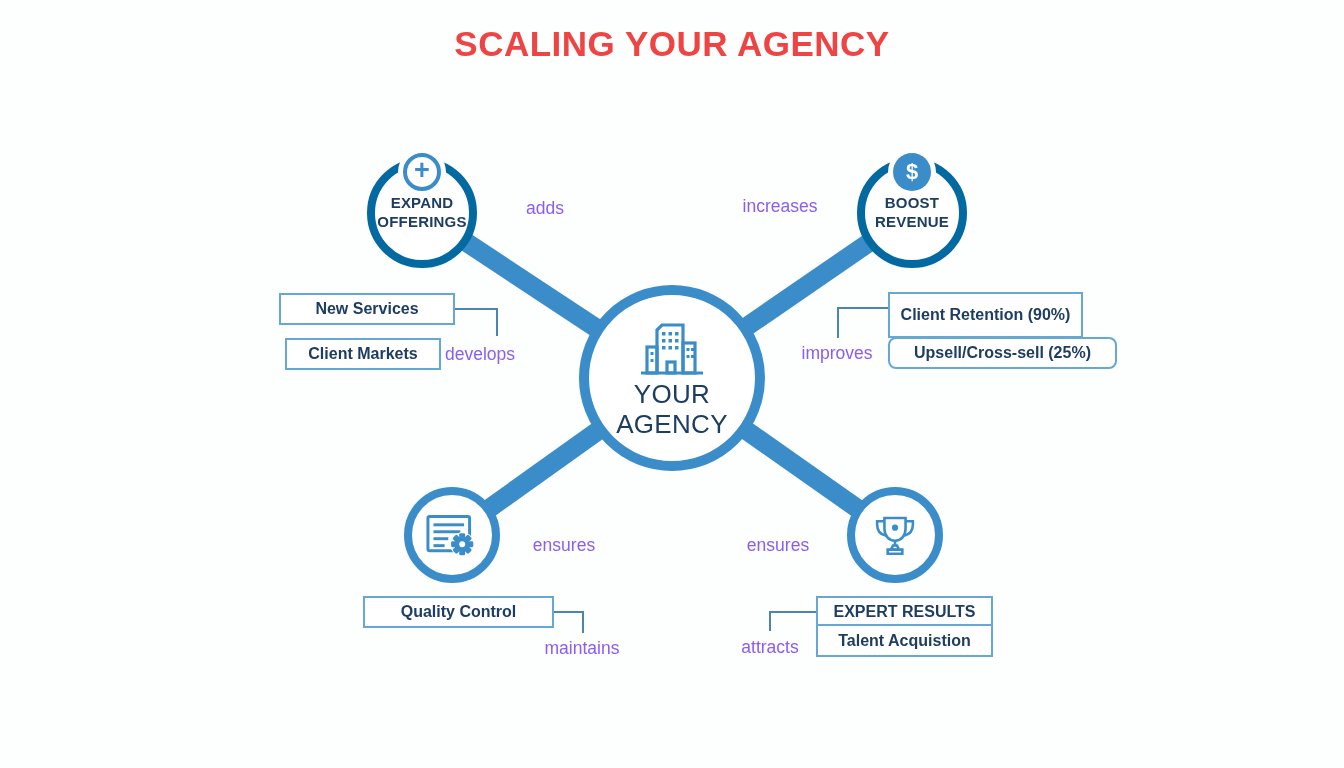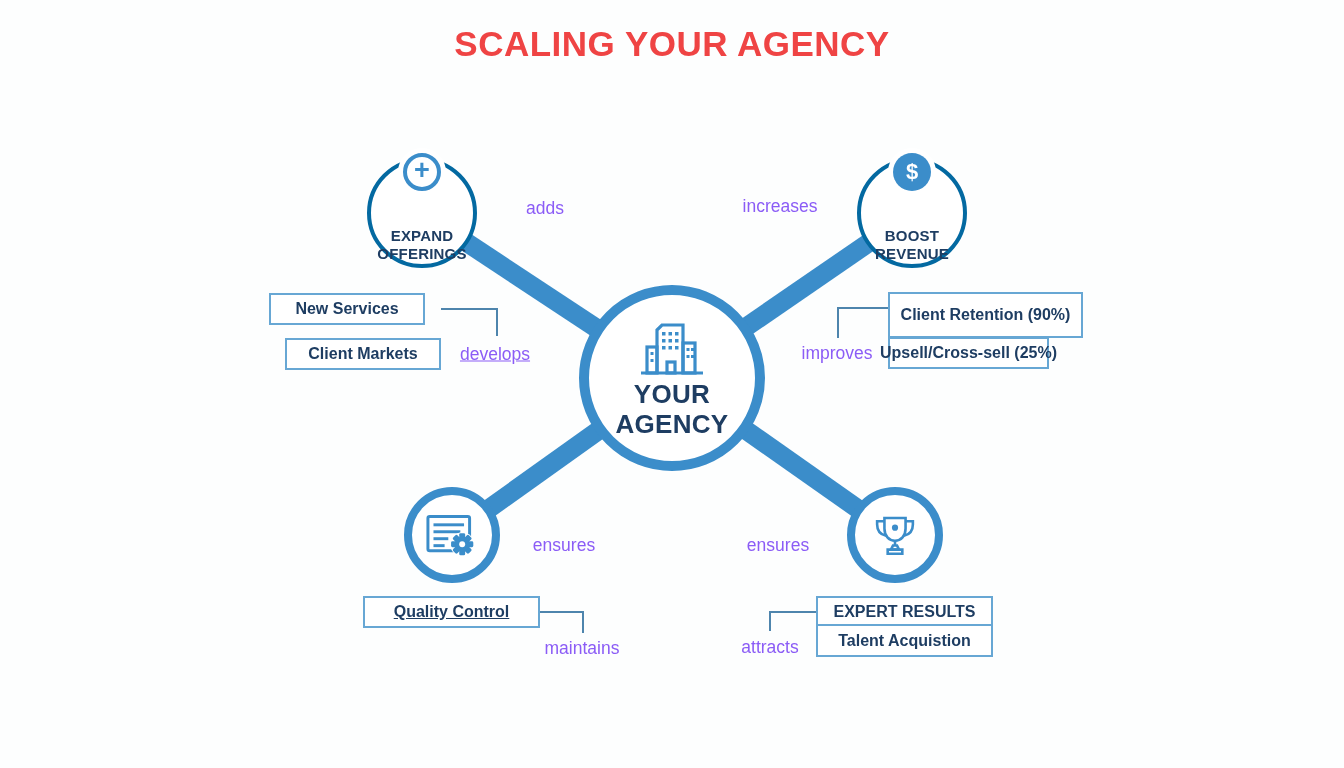--- a/index.html
+++ b/index.html
@@ -16,33 +16,33 @@
   .wires { position:absolute; left:0; top:0; z-index:0; }
   .thick { stroke:#3b8dca; stroke-width:19; }
   .elbow { stroke:#4e85ad; stroke-width:2; fill:none; }
 
   .node {
     position:absolute; background:#ffffff; border-radius:50%;
     box-sizing:border-box; display:flex; flex-direction:column;
     align-items:center; justify-content:center; z-index:1;
   }
   .center-node { left:579px; top:285px; width:186px; height:186px; border:10px solid #3b8dca; }
-  .sat  { width:110px; height:110px; border:4px solid #0369a1;justify-content:flex-end; }
+  .sat  { width:110px; height:110px; border:8px solid #0369a1; }
   .tl   { left:367px; top:158px; }
   .tr   { left:857px; top:158px; }
   .sat-sm { width:96px; height:96px; border:8px solid #3b8dca; }
   .bl   { left:404px; top:487px; }
   .br   { left:847px; top:487px; }
 
   .sat-label {
     white-space:pre-line; text-align:center; font-weight:700;
     font-size:15px; line-height:1.25; color:#1e3d62; letter-spacing:0.2px;
   }
   .center-label {
-    white-space:pre-line; text-align:center; font-weight:700;
+    white-space:pre-line; text-align:center; font-weight:400;
     font-size:26px; line-height:1.15; color:#1e3d62; margin-top:4px; letter-spacing:0.3px;
   }
 
   .badge {
     position:absolute; width:38px; height:38px; border-radius:50%;
     display:flex; align-items:center; justify-content:center;
     box-sizing:border-box; box-shadow:0 0 0 5px #ffffff; z-index:3;
   }
   .badge.outline { background:#ffffff; border:4px solid #3b8dca; color:#3b8dca; font-size:27px; font-weight:700; line-height:1; padding-bottom:3px; }
   .badge.filled  { background:#3b8dca; color:#ffffff; font-size:22px; font-weight:700; }
@@ -150,30 +150,30 @@
       <path class="ic-stroke" d="M19 11 H45 V24 C45 33 39.5 39 32 39 C24.5 39 19 33 19 24 Z"></path>
       <path class="ic-stroke" d="M19 15 H10 V19 C10 27 14.5 31.5 21 33"></path>
       <path class="ic-stroke" d="M45 15 H54 V19 C54 27 49.5 31.5 43 33"></path>
       <circle class="ic-fill" cx="32" cy="23" r="3.8"></circle>
       <path class="ic-stroke" d="M32 39 V45"></path>
       <path class="ic-stroke" d="M27 50 L29.5 45 H34.5 L37 50 Z"></path>
       <path class="ic-stroke" d="M23 50 H41 V55 H23 Z"></path>
     </svg>
   </div>
 
-  <div class="label-box" style="left:269px; top:293px; width:156px; height:32px;">New Services</div>
+  <div class="label-box" style="left:279px; top:293px; width:176px; height:32px;">New Services</div>
   <div class="label-box" style="left:285px; top:338px; width:156px; height:32px;">Client Markets</div>
   <div class="label-box" style="left:888px; top:292px; width:195px; height:46px;">Client Retention (90%)</div>
-  <div class="label-box" style="left:888px; top:337px; width:161px; height:32px;">Upsell/Cross-sell (25%)</div>
-  <div class="label-box" style="left:363px; top:596px; width:177px; height:32px;text-decoration:underline;">Quality Control</div>
+  <div class="label-box" style="left:888px; top:337px; width:229px; height:32px;border-radius:8px;">Upsell/Cross-sell (25%)</div>
+  <div class="label-box" style="left:363px; top:596px; width:191px; height:32px;">Quality Control</div>
   <div class="label-box" style="left:816px; top:596px; width:177px; height:32px;">EXPERT RESULTS</div>
   <div class="label-box" style="left:816px; top:624px; width:177px; height:33px;">Talent Acquistion</div>
 
   <div class="edge-label" style="left:545px; top:208px;">adds</div>
   <div class="edge-label" style="left:780px; top:206px;">increases</div>
-  <div class="edge-label" style="left:495px; top:354px;text-decoration:underline;">develops</div>
+  <div class="edge-label" style="left:480px; top:354px;">develops</div>
   <div class="edge-label" style="left:837px; top:353px;">improves</div>
   <div class="edge-label" style="left:564px; top:545px;">ensures</div>
   <div class="edge-label" style="left:778px; top:545px;">ensures</div>
   <div class="edge-label" style="left:582px; top:648px;">maintains</div>
   <div class="edge-label" style="left:770px; top:647px;">attracts</div>
 
 </div>
 
 </body></html>

